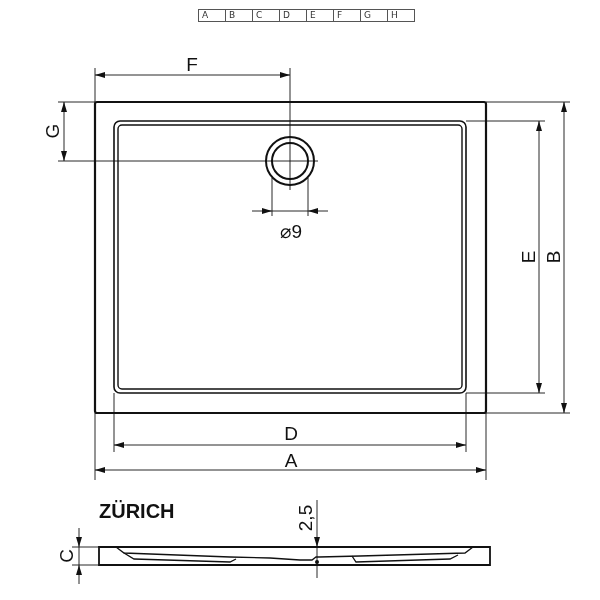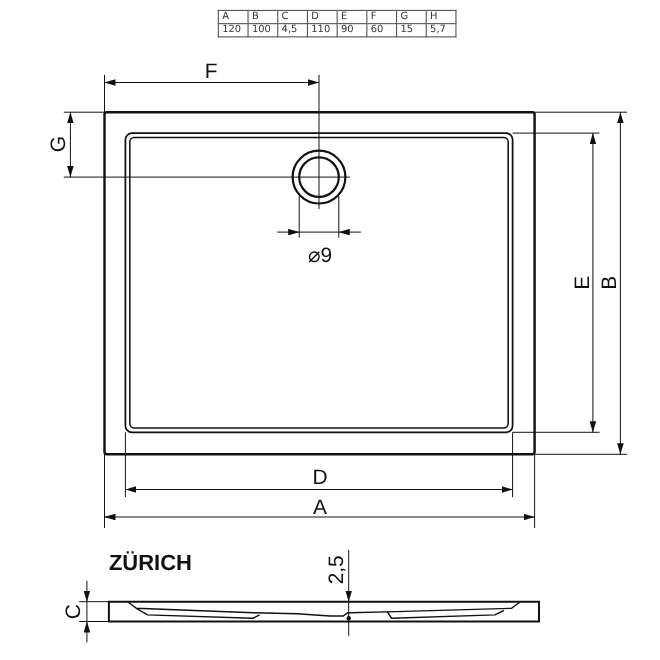--- a/index.html
+++ b/index.html
@@ -17,30 +17,20 @@
   <tbody>
       <tr>
     <td>A</td>
     <td>B</td>
     <td>C</td>
     <td>D</td>
     <td>E</td>
     <td>F</td>
     <td>G</td>
     <td>H</td>
-  </tr>
-  <tr>
-    <td>120</td>
-    <td>100</td>
-    <td>4,5</td>
-    <td>110</td>
-    <td>90</td>
-    <td>60</td>
-    <td>15</td>
-    <td>5,7</td>
   </tr>
 </tbody>
   </table>
 
 <svg width="600" height="600" viewBox="0 0 600 600">
   <defs>
     <marker id="arr" viewBox="0 0 10 6" refX="10" refY="3" markerWidth="10" markerHeight="6" orient="auto-start-reverse" markerUnits="userSpaceOnUse">
       <path d="M0,0 L10,3 L0,6 z" fill="#111"></path>
     </marker>
   </defs>

